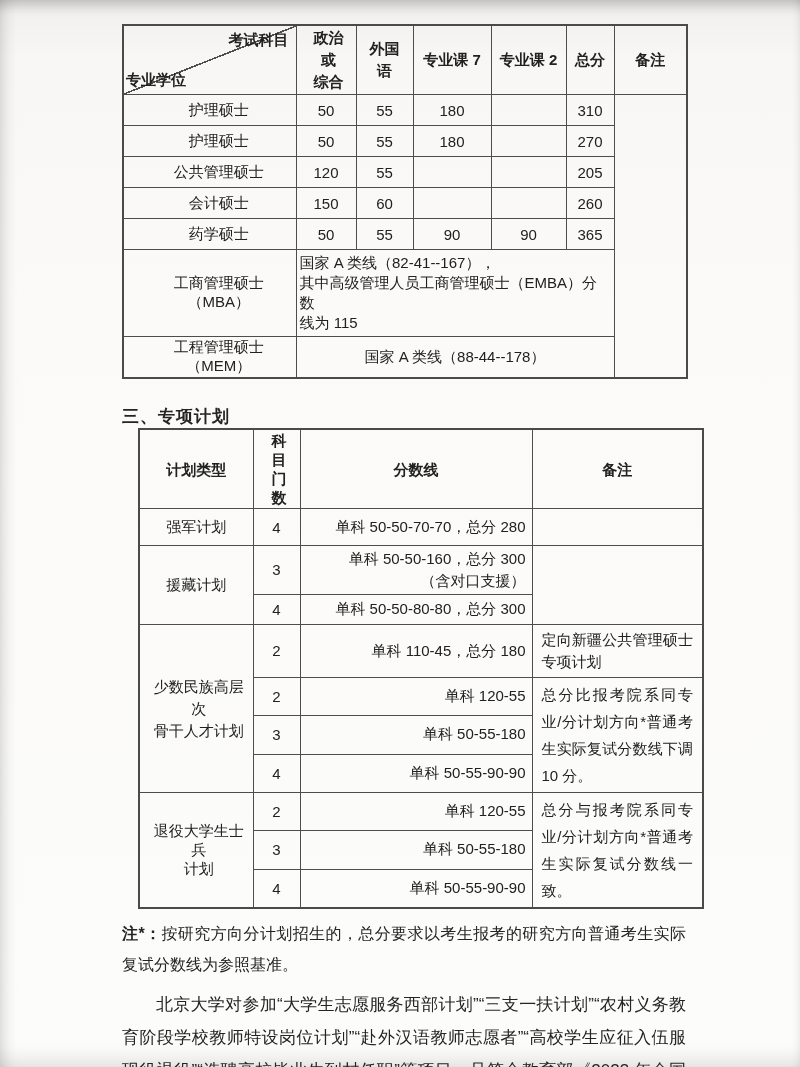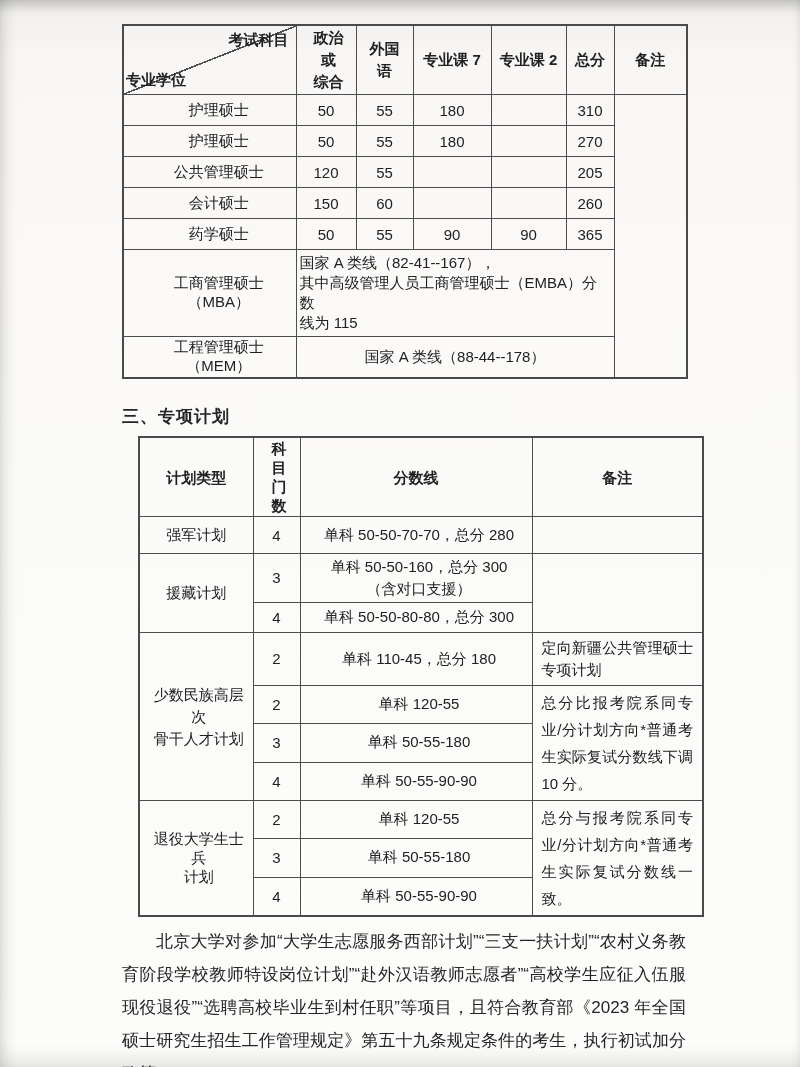--- a/index.html
+++ b/index.html
@@ -37,21 +37,21 @@
     padding: 1px 6px;
     font-weight: normal;
     vertical-align: middle;
     overflow: hidden;
   }
   th { font-weight: bold; }
   .c { text-align: center; }
   .l { text-align: left; }
   .pre { white-space: pre-line; padding-left: 11px; }
   .name { text-align: center; padding-left: 24px; }
-  .score { text-align: center; padding-left: 12px; }
+  .score { text-align: right; padding-left: 12px; }
   .remark {
     text-align: justify;
     padding: 3px 9px;
     line-height: 27px;
     font-size: 15px;
     border-radius: 19px;
   }
   tr.h52 > th { height: 52px; line-height: 22px; }
   tr.r28 > td { height: 28px; }
   tr.r30 > td { height: 30px; }
@@ -71,21 +71,21 @@
       transparent calc(50% + 0.8px));
   }
   .diag .corner-top { position: absolute; top: 3px; right: 7px; font-weight: bold; }
   .diag .corner-bottom { position: absolute; bottom: 3px; left: 2px; font-weight: bold; text-align: right; }
   .section-title {
     font-weight: bold;
     font-size: 17px;
     letter-spacing: 1px;
     margin: 0;
   }
-  .title-3 { margin-top: 26px; margin-bottom: 8px; }
+  .title-3 { margin-top: 26px; margin-bottom: 0; }
   .title-4 { margin-top: 6px; margin-bottom: 2px; }
   .note-block {
     margin-top: 9px;
     font-size: 16px;
     line-height: 31px;
     text-align: justify;
   }
   .note-label { font-weight: bold; }
   .para {
     margin-top: 8px;
@@ -244,17 +244,20 @@
         <td class="c">3</td>
         <td class="score">单科 50-55-180</td>
       </tr>
       <tr class="r28">
         <td class="c">4</td>
         <td class="score">单科 50-55-90-90</td>
       </tr>
     </tbody>
       </table>
 
+    <div class="note-block">
+      <span class="note-label">注*：</span><span>按研究方向分计划招生的，总分要求以考生报考的研究方向普通考生实际复试分数线为参照基准。</span>
+    </div>
 
     <div class="para">北京大学对参加“大学生志愿服务西部计划”“三支一扶计划”“农村义务教育阶段学校教师特设岗位计划”“赴外汉语教师志愿者”“高校学生应征入伍服现役退役”“选聘高校毕业生到村任职”等项目，且符合教育部《2023 年全国硕士研究生招生工作管理规定》第五十九条规定条件的考生，执行初试加分政策。</div>
 
   </div>
 </div>
 
 </body></html>

